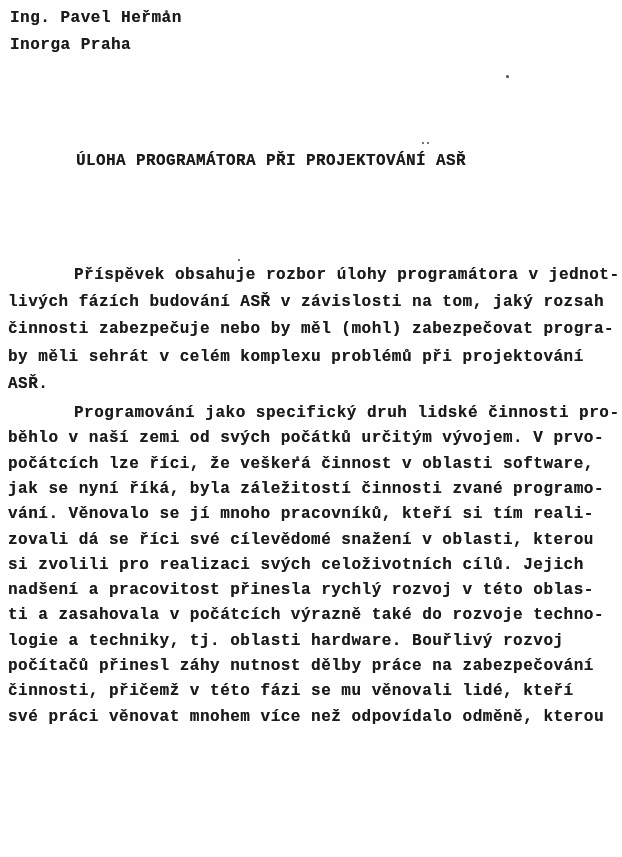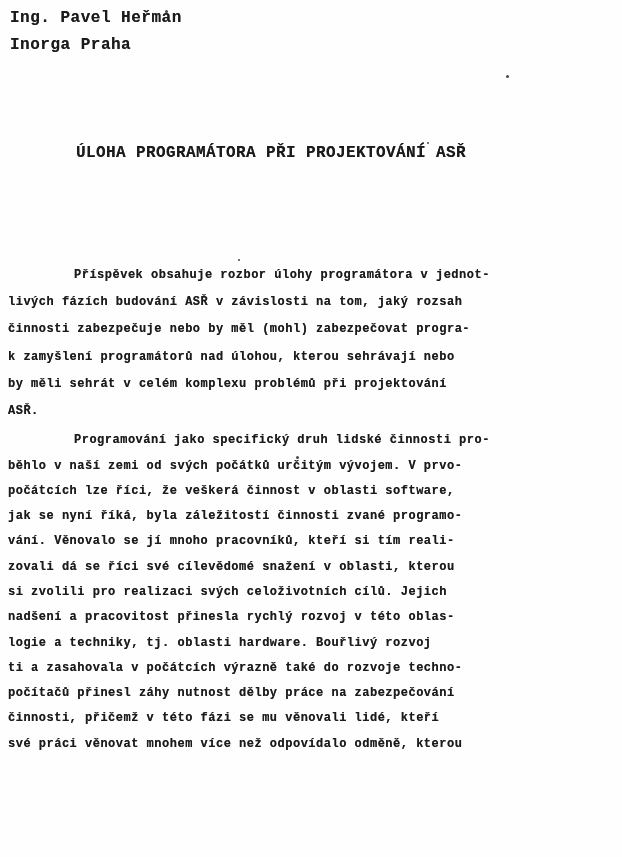--- a/index.html
+++ b/index.html
@@ -26,35 +26,35 @@
     left: 10px;
   }
   .header .hline {
     font-size: 16px;
     line-height: 27px;
     letter-spacing: 0.5px;
     white-space: pre;
   }
   .title {
     position: absolute;
-    top: 144px;
+    top: 152px;
     left: 76px;
     font-size: 16px;
     font-weight: 700;
     letter-spacing: 0.4px;
     white-space: pre;
   }
   .doc-body {
     position: absolute;
     top: 262px;
     left: 8px;
     right: 4px;
   }
   .text-line {
-    font-size: 12px;
+    font-size: 16px;
     letter-spacing: 0.5px;
     white-space: pre;
     line-height: 27.2px;
   }
   .paragraph:nth-of-type(2) { margin-top: 3px; }
   .paragraph:nth-of-type(2) .text-line { line-height: 25.3px; }
   .paragraph .text-line:first-child { padding-left: 66px; }
   .artifact {
     position: absolute;
     background: rgba(25,25,25,0.8);
@@ -71,35 +71,34 @@
     <div class="hline">Inorga Praha</div>
   </div>
 
   <div class="title">ÚLOHA PROGRAMÁTORA PŘI PROJEKTOVÁNÍ ASŘ</div>
 
   <div class="doc-body">
       <div class="paragraph">
         <div class="text-line">Příspěvek obsahuje rozbor úlohy programátora v jednot-</div>
         <div class="text-line">livých fázích budování ASŘ v závislosti na tom, jaký rozsah</div>
         <div class="text-line">činnosti zabezpečuje nebo by měl (mohl) zabezpečovat progra-</div>
-        <div class="text-line">k zamyšlení programátorů nad úlohou, kterou sehrávají nebo</div>
         <div class="text-line">by měli sehrát v celém komplexu problémů při projektování</div>
         <div class="text-line">ASŘ.</div>
       </div>
       <div class="paragraph">
         <div class="text-line">Programování jako specifický druh lidské činnosti pro-</div>
         <div class="text-line">běhlo v naší zemi od svých počátků určitým vývojem. V prvo-</div>
         <div class="text-line">počátcích lze říci, že veškerá činnost v oblasti software,</div>
         <div class="text-line">jak se nyní říká, byla záležitostí činnosti zvané programo-</div>
         <div class="text-line">vání. Věnovalo se jí mnoho pracovníků, kteří si tím reali-</div>
         <div class="text-line">zovali dá se říci své cílevědomé snažení v oblasti, kterou</div>
         <div class="text-line">si zvolili pro realizaci svých celoživotních cílů. Jejich</div>
         <div class="text-line">nadšení a pracovitost přinesla rychlý rozvoj v této oblas-</div>
+        <div class="text-line">ti a zasahovala v počátcích výrazně také do rozvoje techno-</div>
         <div class="text-line">logie a techniky, tj. oblasti hardware. Bouřlivý rozvoj</div>
-        <div class="text-line">ti a zasahovala v počátcích výrazně také do rozvoje techno-</div>
         <div class="text-line">počítačů přinesl záhy nutnost dělby práce na zabezpečování</div>
         <div class="text-line">činnosti, přičemž v této fázi se mu věnovali lidé, kteří</div>
         <div class="text-line">své práci věnovat mnohem více než odpovídalo odměně, kterou</div>
       </div>
     </div>
 
   <div class="artifact" style="left:165px; top:10px; width:3px; height:3px;"></div>
   <div class="artifact" style="left:506px; top:75px; width:3px; height:3px;"></div>
   <div class="artifact" style="left:422px; top:142px; width:2px; height:2px;"></div>
   <div class="artifact" style="left:427px; top:142px; width:2px; height:2px;"></div>

